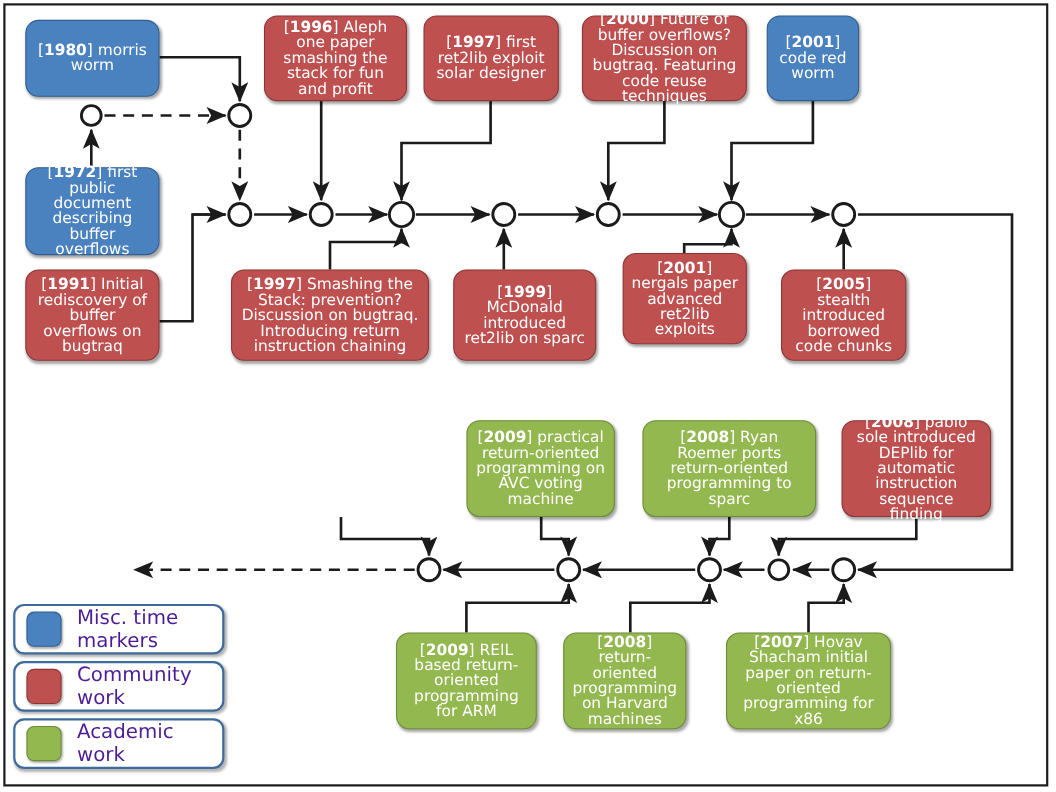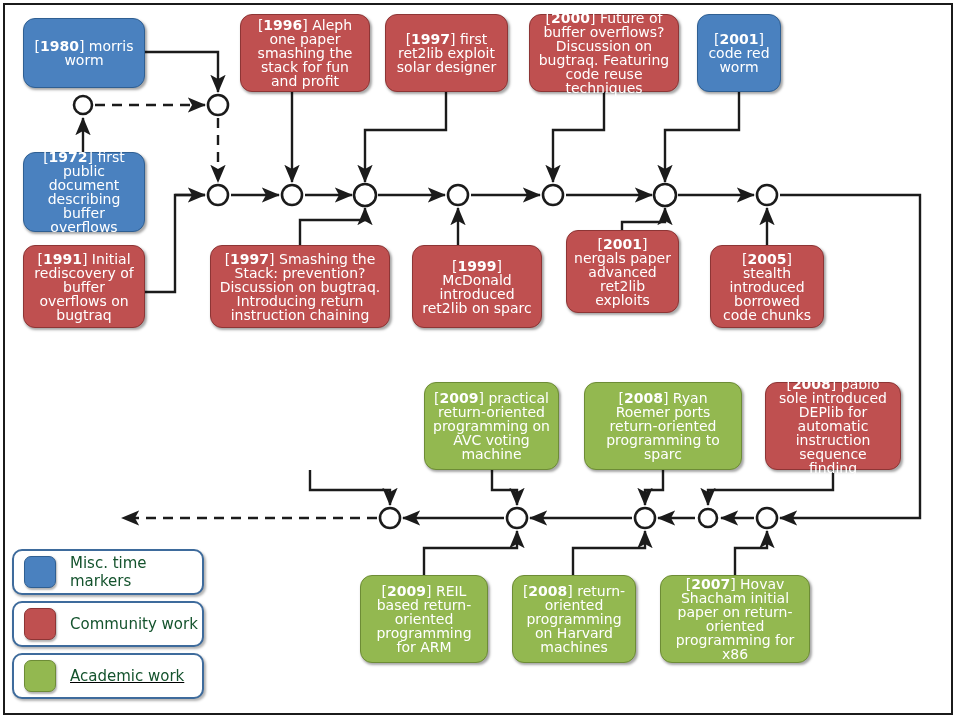--- a/index.html
+++ b/index.html
@@ -26,21 +26,21 @@
     position:absolute;box-sizing:border-box;width:192px;height:46px;
     background:#ffffff;border:2.5px solid #3e6b9c;border-radius:10px;
     display:flex;align-items:center;
     box-shadow:1.5px 2px 2.5px rgba(0,0,0,0.30);
   }
   .legend-swatch{
     width:30px;height:30px;border-radius:7px;margin-left:10px;flex:0 0 auto;
     border:1.6px solid rgba(0,0,0,0.35);
     box-shadow:1px 1.5px 2px rgba(0,0,0,0.3);
   }
-  .legend-label{margin-left:14px;font-size:15px;color:#14532d;font-family:"DejaVu Sans",sans-serif;}
+  .legend-label{margin-left:14px;font-size:18px;color:#4c1d95;font-family:"DejaVu Sans",sans-serif;}
 </style>
 </head>
 <body>
 
 <div id="stage">
 
   <div id="frame"></div>
 
   <svg class="edges" viewBox="0 0 960 720">
     <defs>
@@ -174,36 +174,36 @@
   </div>
 
   <div class="node red" style="left:765px;top:382px;width:136px;height:88px;">
     <span class="txt">[<b>2008</b>] pablo sole introduced DEPlib for automatic instruction sequence finding</span>
   </div>
 
   <div class="node green" style="left:360px;top:575px;width:128px;height:88px;">
     <span class="txt">[<b>2009</b>] REIL based return-oriented programming for ARM</span>
   </div>
 
-  <div class="node green" style="left:512px;top:575px;width:124px;height:88px;align-items:center;">
+  <div class="node green" style="left:512px;top:575px;width:112px;height:88px;align-items:center;">
     <span class="txt">[<b>2008</b>] return-oriented programming on Harvard machines</span>
   </div>
 
   <div class="node green" style="left:660px;top:575px;width:150px;height:88px;">
     <span class="txt">[<b>2007</b>] Hovav Shacham initial paper on return-oriented programming for x86</span>
   </div>
 
   <div class="legend-item" style="left:12px;top:549px;">
     <span class="legend-swatch" style="background:#4a81bf;border-color:#2f5f92;"></span>
     <span class="legend-label">Misc. time markers</span>
   </div>
 
   <div class="legend-item" style="left:12px;top:601px;">
     <span class="legend-swatch" style="background:#bf5050;border-color:#8d3535;"></span>
     <span class="legend-label">Community work</span>
   </div>
 
-  <div class="legend-item" style="left:12px;top:653px;text-decoration:underline;">
+  <div class="legend-item" style="left:12px;top:653px;">
     <span class="legend-swatch" style="background:#93b850;border-color:#6d8c36;"></span>
     <span class="legend-label">Academic work</span>
   </div>
 
 </div>
 
 </body></html>

